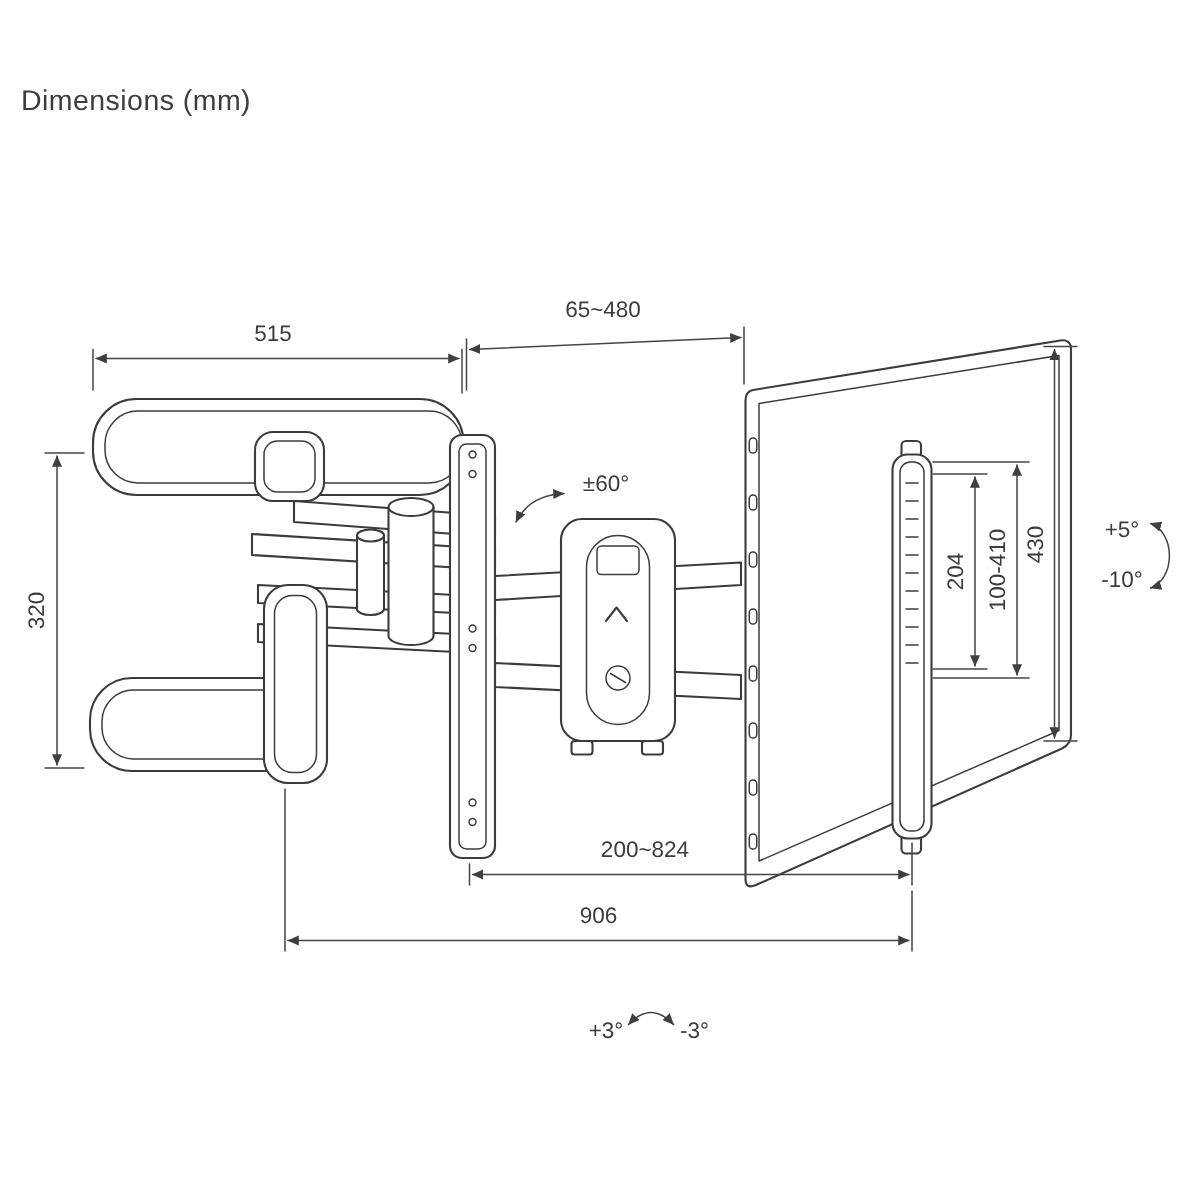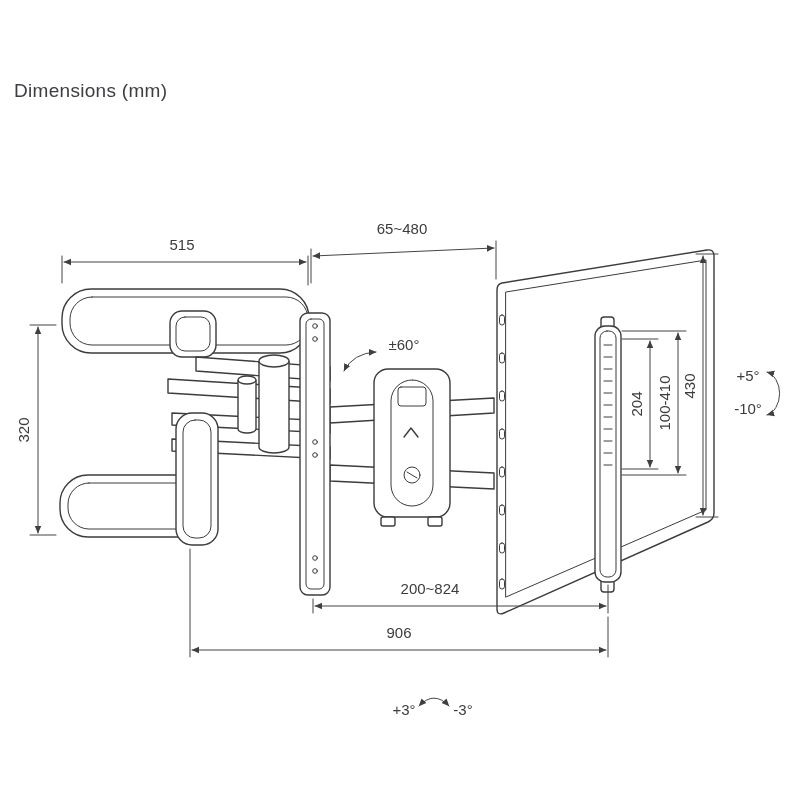--- a/index.html
+++ b/index.html
@@ -1,18 +1,18 @@
 <!DOCTYPE html>
 <html><head>
 <meta charset="utf-8">
 <style>
   * { margin:0; padding:0; box-sizing:border-box; }
   html, body { width:800px; height:800px; background:#ffffff; }
   body { font-family:"Liberation Sans", sans-serif; }
-  .canvas { position:relative; width:800px; height:758px; background:#fff; overflow:hidden;margin-top:23px; }
+  .canvas { position:relative; width:800px; height:758px; background:#fff; overflow:hidden; }
   .page-title {
     position:absolute; left:14px; top:57px;
     font-size:19px; font-weight:500; color:#3d3d42; letter-spacing:.3px;
   }
   svg { position:absolute; left:0; top:0; }
   svg text { font-family:"Liberation Sans", sans-serif; font-size:15px; fill:#3c3c3c; }
   .s    { stroke:#3c3c3c; stroke-width:1.4; fill:none; stroke-linecap:round; stroke-linejoin:round; }
   .sf   { stroke:#3c3c3c; stroke-width:1.4; fill:#ffffff; stroke-linejoin:round; }
   .thin { stroke:#3c3c3c; stroke-width:1; fill:none; stroke-linecap:round; stroke-linejoin:round; }
   .dim  { stroke:#454545; stroke-width:1; fill:none; stroke-linecap:round; }

